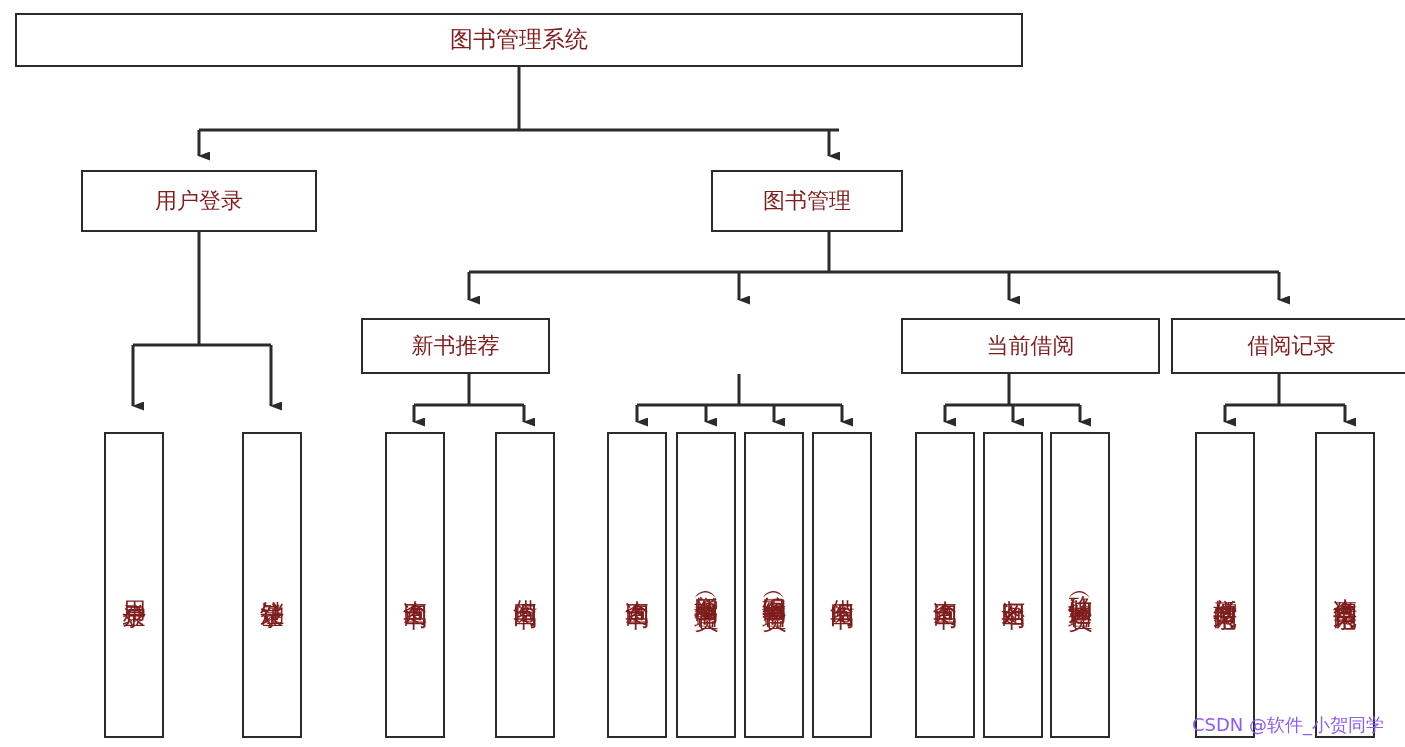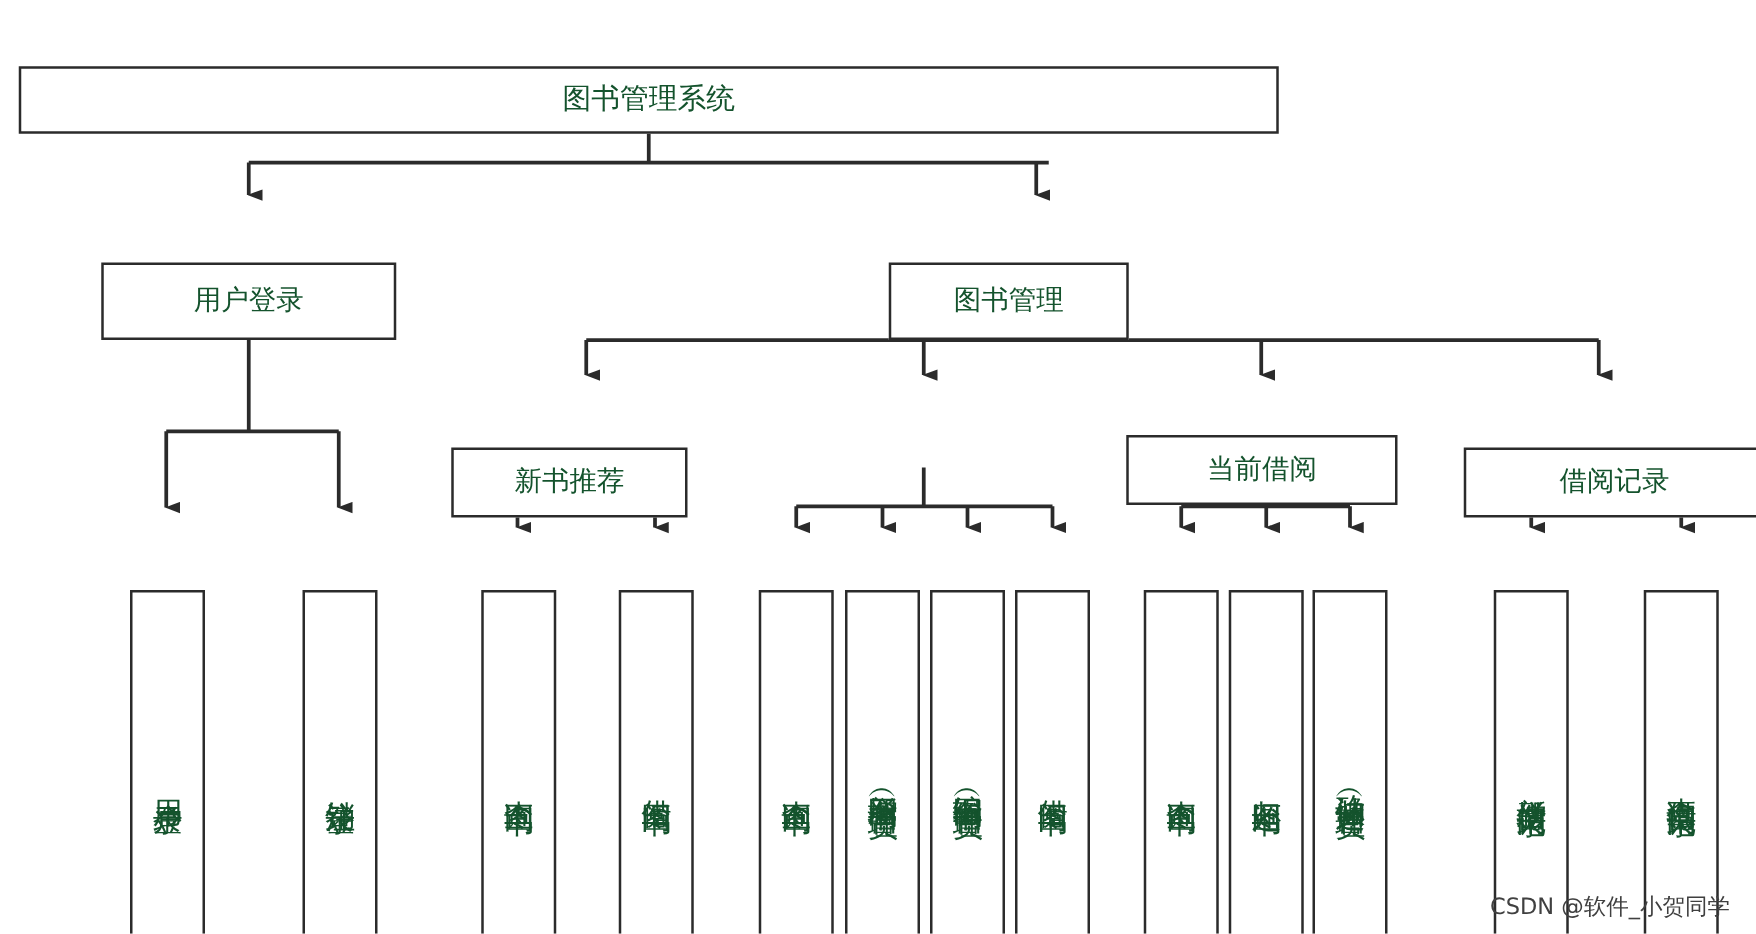--- a/index.html
+++ b/index.html
@@ -27,23 +27,22 @@
     pointer-events: none;
   }
   .node {
     position: absolute;
     box-sizing: border-box;
     border: 2px solid #2b2b2b;
     background: #ffffff;
     display: flex;
     align-items: center;
     justify-content: center;
-    color: #14532d;
+    color: #7f1d1d;
     line-height: 1.18;
-    margin-top: 40px;
   }
   .node.h {
     font-size: 22px;
   }
   .node.root {
     font-size: 23px;
   }
   .node.v {
     writing-mode: vertical-rl;
     text-orientation: upright;
@@ -55,21 +54,21 @@
   .node.v .vtxt {
     writing-mode: vertical-rl;
     text-orientation: upright;
     display: block;
   }
   .watermark {
     position: absolute;
     left: 1192px;
     top: 713px;
     font-size: 18px;
-    color: #404040;
+    color: #8b5cf6;
     white-space: nowrap;
     font-family: "DejaVu Sans", "Liberation Sans", sans-serif;
   }
 </style>
 </head>
 <body>
 
 <div id="canvas">
 
   <svg id="wires" xmlns="http://www.w3.org/2000/svg">
@@ -124,21 +123,21 @@
 
   <div class="node root" style="left:15px; top:13px; width:1008px; height:54px;">图书管理系统</div>
 
   <div class="node h" style="left:81px; top:170px; width:236px; height:62px;">用户登录</div>
 
   <div class="node h" style="left:711px; top:170px; width:192px; height:62px;">图书管理</div>
 
   <div class="node h" style="left:361px; top:318px; width:189px; height:56px;">新书推荐</div>
 
 
-  <div class="node h" style="left:901px; top:308px; width:217px; height:56px;">当前借阅</div>
+  <div class="node h" style="left:901px; top:318px; width:259px; height:56px;">当前借阅</div>
 
   <div class="node h" style="left:1171px; top:318px; width:241px; height:56px;">借阅记录</div>
 
   <div class="node v" style="left:104px; top:432px; width:60px; height:306px;">
     <span class="vtxt">用户登录</span>
   </div>
   <div class="node v" style="left:242px; top:432px; width:60px; height:306px;">
     <span class="vtxt">注销登录</span>
   </div>
 

